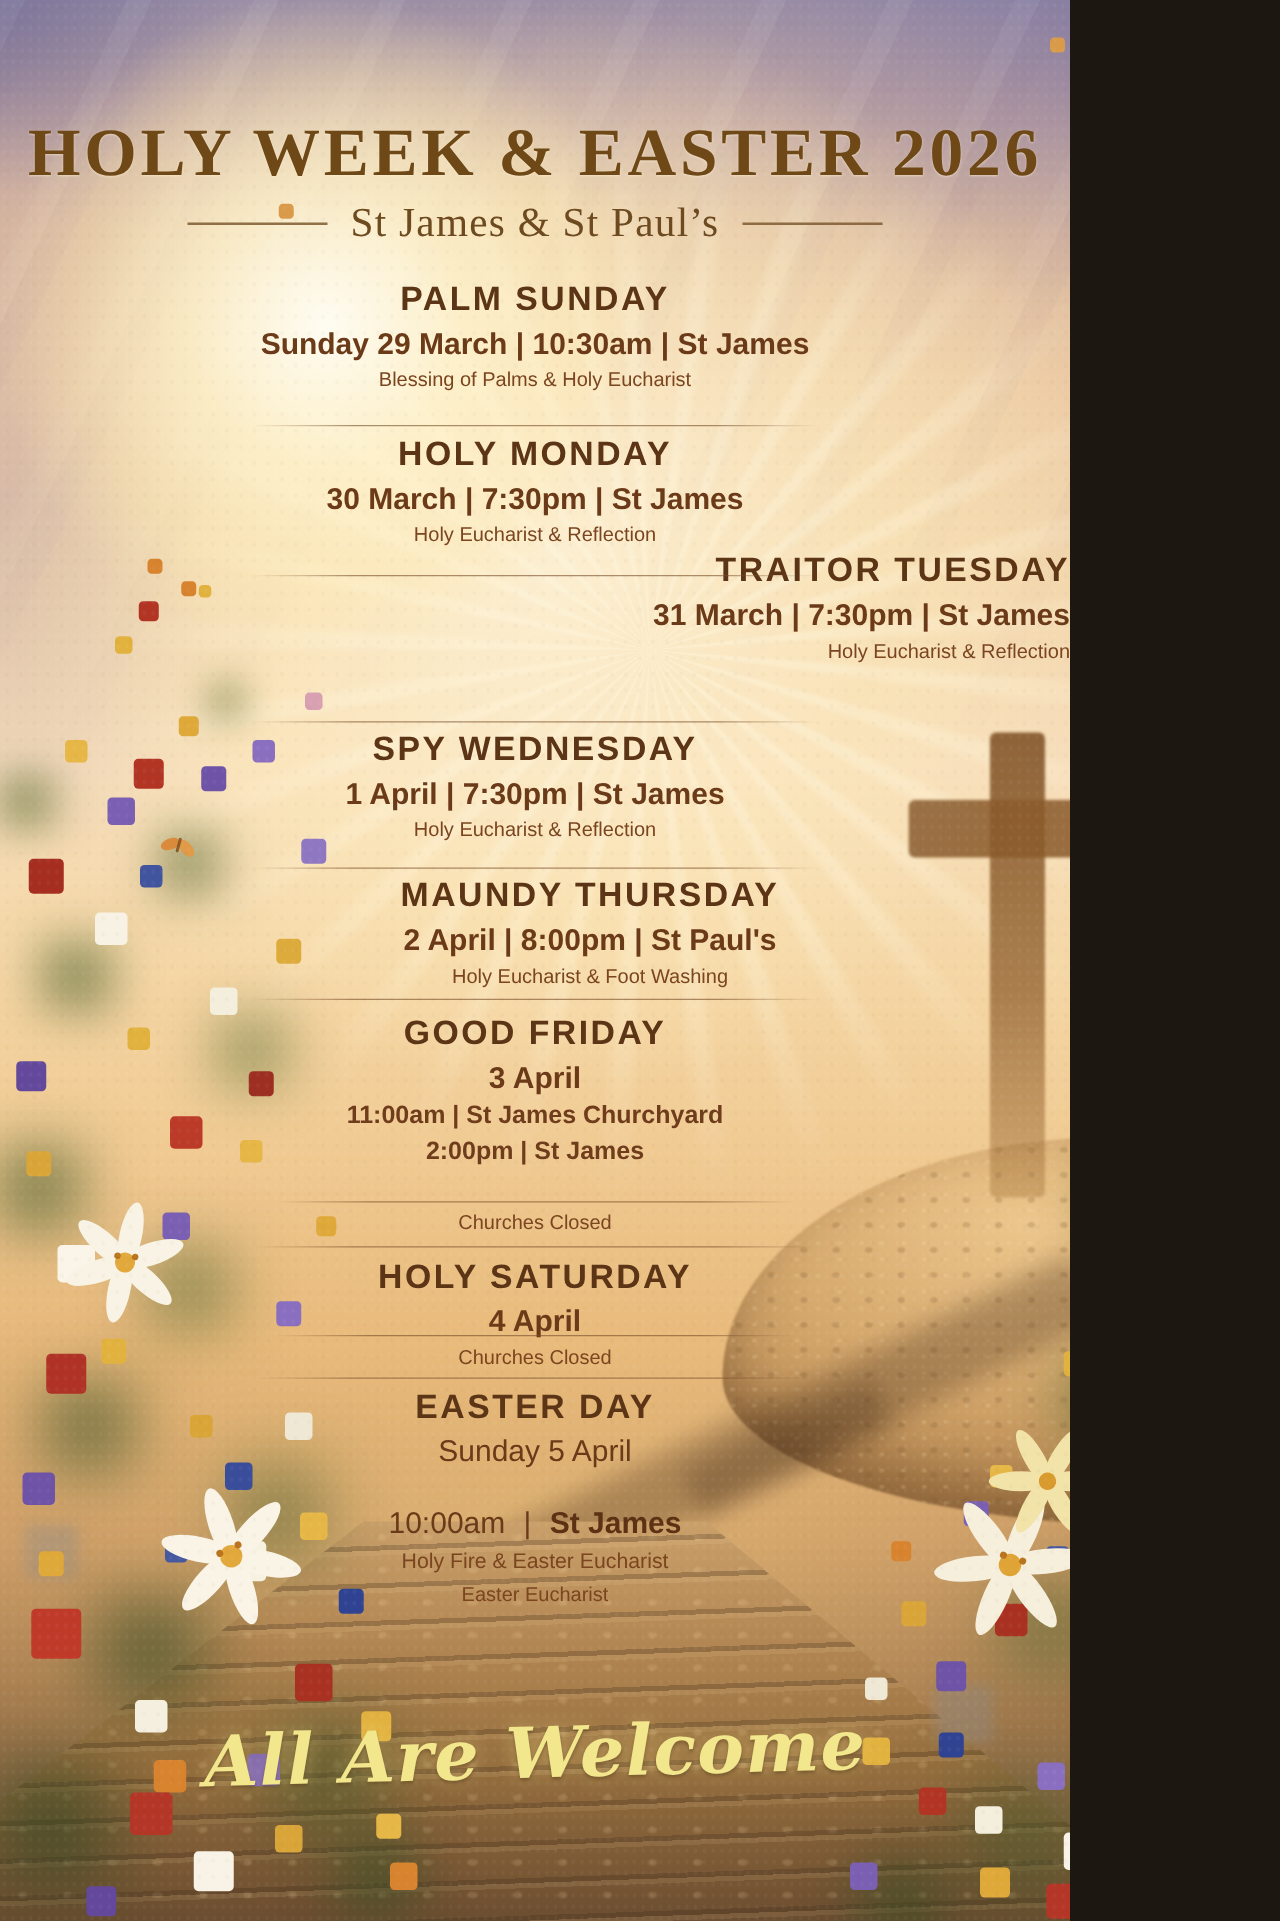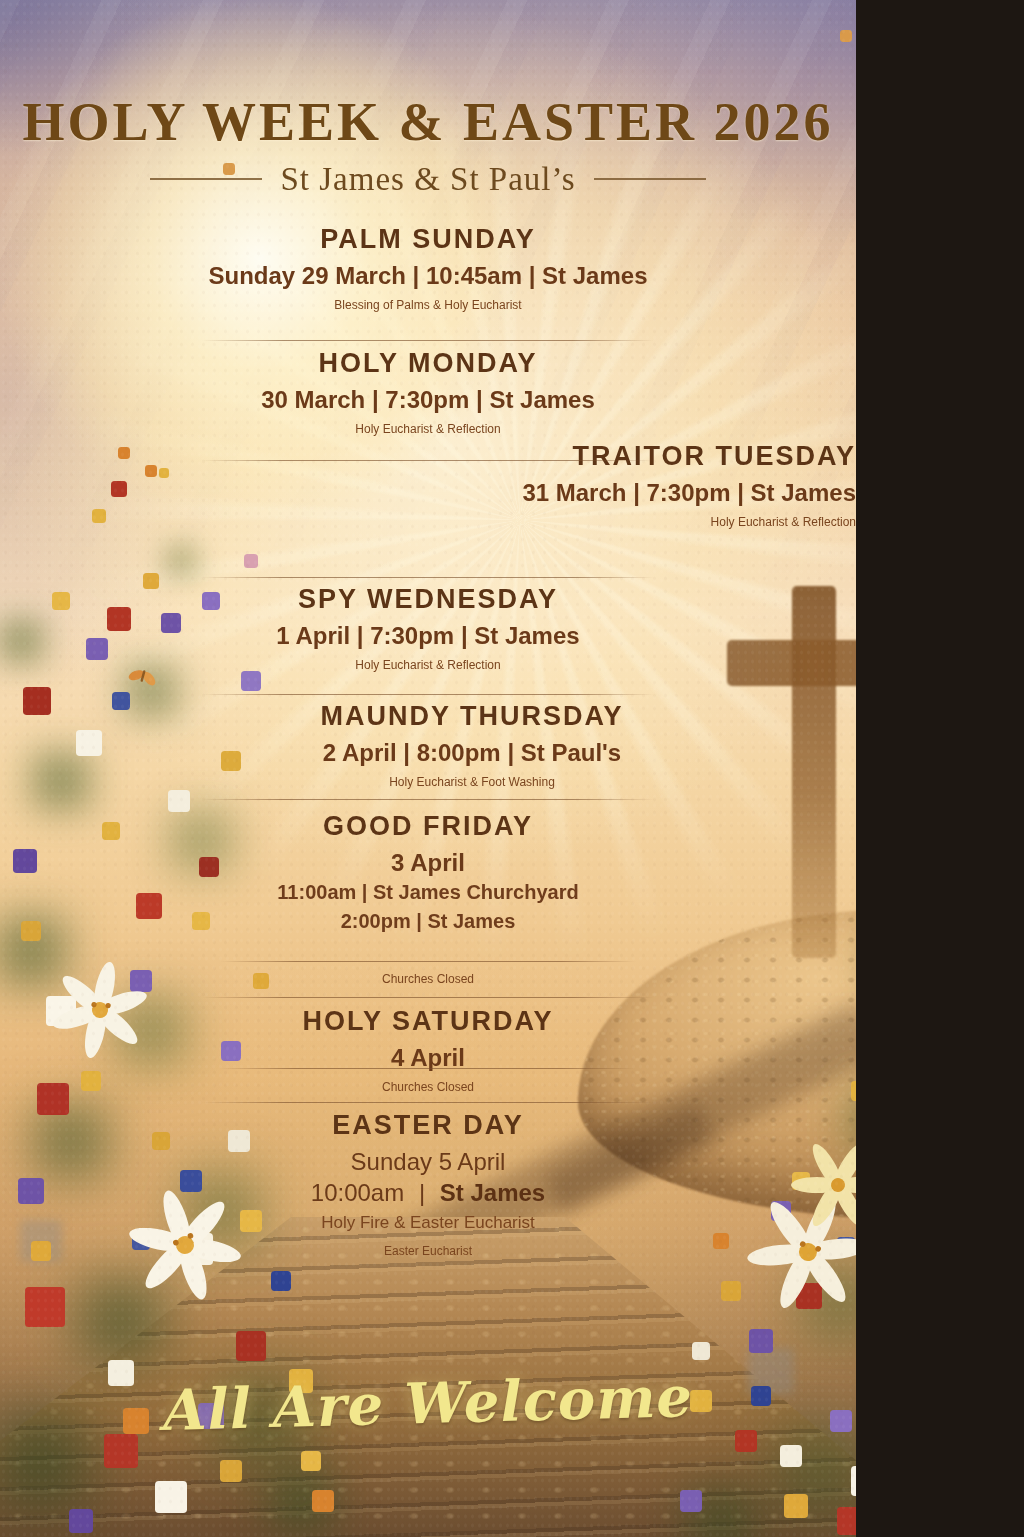--- a/index.html
+++ b/index.html
@@ -171,23 +171,23 @@
   .subtitle{
     font-family:"Liberation Serif", serif; font-size:33px; line-height:38px;
     color:#6d4a1f; letter-spacing:1px;
   }
   .sec{position:absolute; left:0; width:100%;}
   .sec-title{
     margin:0 0 4px 0; font-size:27px; line-height:30px; font-weight:bold;
     letter-spacing:2px; color:#5c3416;
   }
   .row-date{font-size:24px; line-height:31px; font-weight:bold; color:#6b3a19;}
-  .row-detail{font-size:12px; line-height:28px; color:#7a451f;}
+  .row-detail{font-size:16px; line-height:28px; color:#7a451f;}
   .row-sched{font-size:20px; line-height:29px; font-weight:bold; color:#6f3d1c;}
-  .row-svc{font-size:24px; line-height:32px; color:#6b3a19;}
+  .row-svc{font-size:24px; line-height:32px; color:#6b3a19;margin-top:26px;}
   .row-svc .svc-place{font-weight:bold; color:#5c3114;}
   .row-svc .svc-sep{padding:0 8px;}
   .divider{
     position:absolute; left:50%; transform:translateX(-50%);
     height:1px; width:452px;
     background:linear-gradient(90deg, transparent, rgba(122,79,43,.62) 18%, rgba(122,79,43,.62) 82%, transparent);
   }
   .divider.mini{width:416px;}
   .s1{top:224px;} .s2{top:348px;} .s3{top:441px;text-align:right;} .s4{top:584px;}
   .s5{top:701px;padding-left:44px;} .s6{top:811px;} .s7{top:1006px;} .s8{top:1110px;}
@@ -296,21 +296,21 @@
 
     <div class="subtitle-row">
       <span class="subtitle-dash"></span>
       <span class="subtitle">St James &amp; St Paul’s</span>
       <span class="subtitle-dash"></span>
     </div>
 
     <div class="sec s1">
       <h3 class="sec-title">PALM SUNDAY</h3>
       <div class="gap4"></div>
-      <div class="row-date">Sunday 29 March | 10:45am | St James</div>
+      <div class="row-date">Sunday 29 March | 10:30am | St James</div>
       <div class="row-detail">Blessing of Palms &amp; Holy Eucharist</div>
     </div>
 
     <div class="sec s2">
       <h3 class="sec-title">HOLY MONDAY</h3>
       <div class="gap4"></div>
       <div class="row-date">30 March | 7:30pm | St James</div>
       <div class="row-detail">Holy Eucharist &amp; Reflection</div>
     </div>
 

